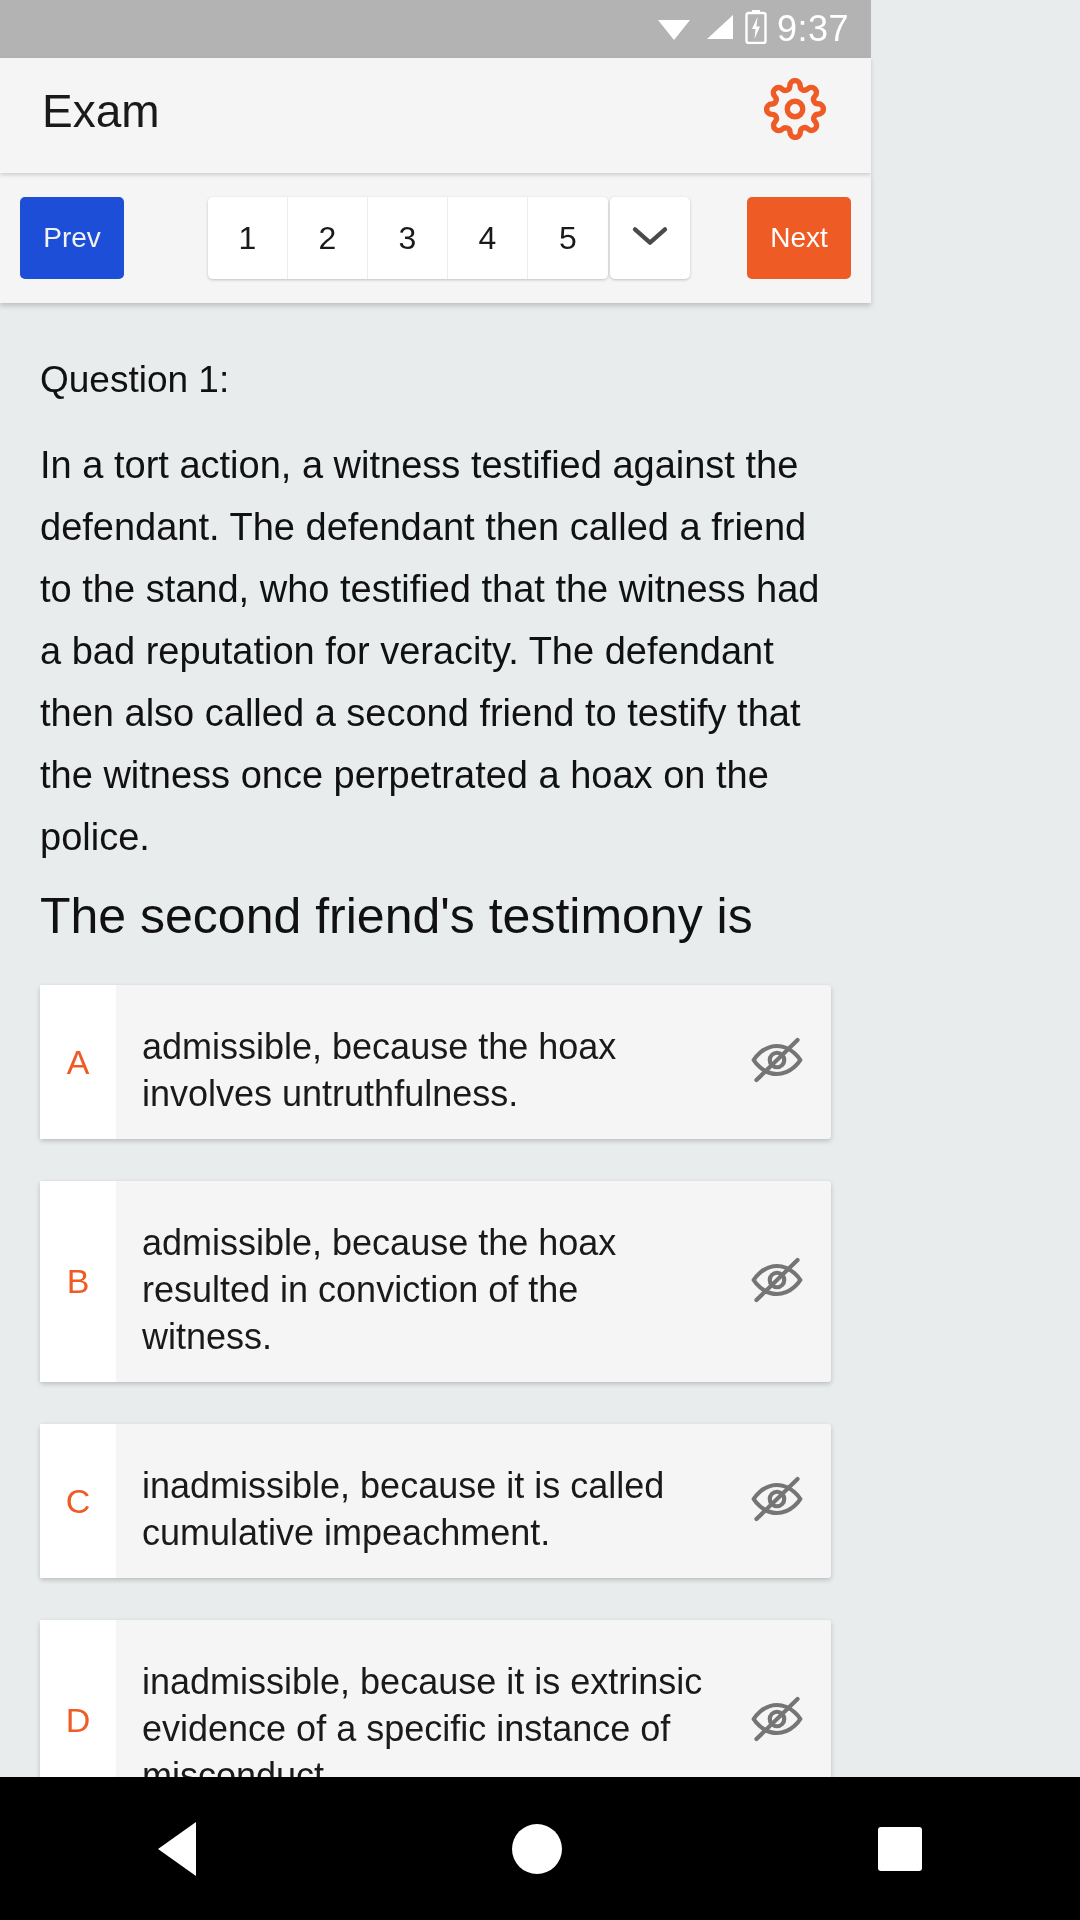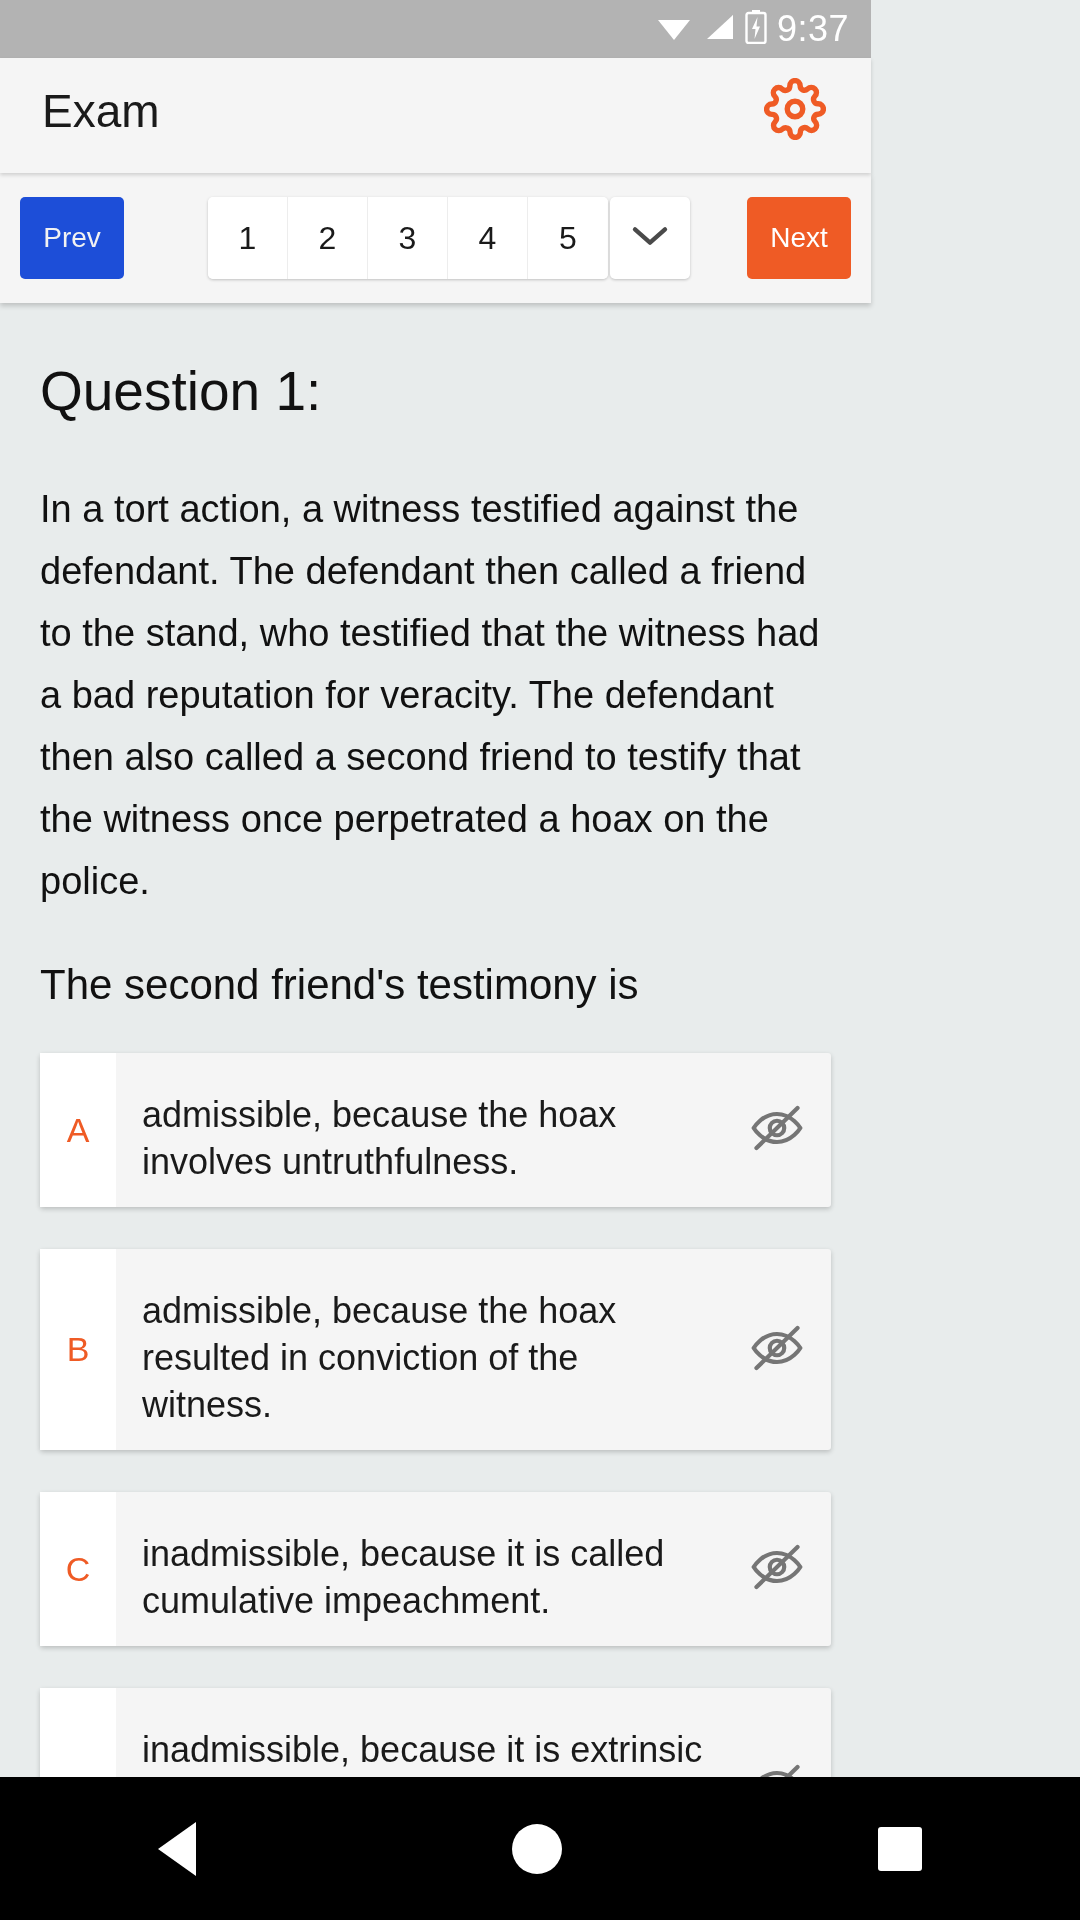--- a/index.html
+++ b/index.html
@@ -66,23 +66,23 @@
     background:#EF5B25; border:none; border-radius:5px;
     color:#FFFFFF; font-size:28px; font-family:inherit;
     display:flex; align-items:center; justify-content:center;
   }
 
   
   .content {
     flex:1 1 auto; background:#E8ECEC; padding:56px 40px 0 40px;
     overflow:hidden; position:relative;
   }
-  .q-heading { font-size:55px; color:#111; margin-bottom:55px; }
+  .q-heading { font-size:37px; color:#111; margin-bottom:33px; }
   .q-body { font-size:38px; line-height:62px; color:#111; }
-  .q-prompt { font-size:42px; line-height:49px; color:#111; margin-top:48px; }
+  .q-prompt { font-size:50px; line-height:49px; color:#111; margin-top:24px; }
 
   .options { margin-top:44px; display:flex; flex-direction:column; gap:42px; }
   .option {
     display:flex; align-items:stretch; background:#F5F5F5;
     border-radius:3px; box-shadow:0 2px 5px rgba(0,0,0,0.20);
     min-height:146px;
   }
   .opt-letter {
     flex:0 0 76px; background:#FFFFFF;
     display:flex; align-items:center; justify-content:center;

